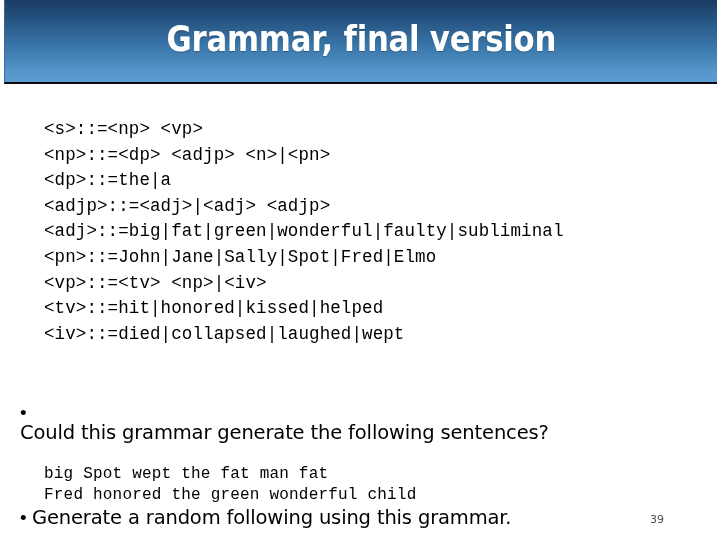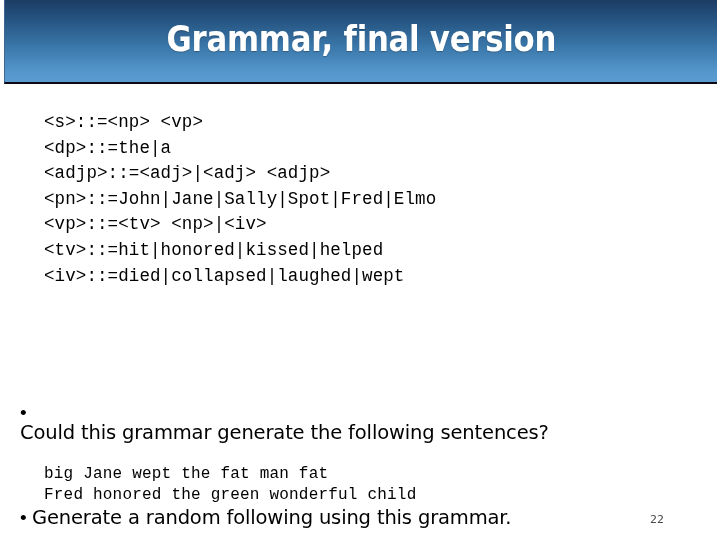--- a/index.html
+++ b/index.html
@@ -51,21 +51,21 @@
     transform-origin: center center;
     white-space: nowrap;
     text-shadow: 0px 1px 1px rgba(0,0,0,0.25);
     padding-bottom: 4px;
   }
 
   
   .grammar-block {
     position: absolute;
     left: 44px;
-    top: 110px;
+    top: 117px;
     width: 640px;
   }
   .grammar-line {
     font-family: "Liberation Mono", "DejaVu Sans Mono", monospace;
     font-size: 17.5px;
     line-height: 25.6px;
     color: #000000;
     white-space: pre;
     letter-spacing: 0.1px;
   }
@@ -127,36 +127,38 @@
 <body>
 
 <div class="slide">
 
   <div class="title-banner">
     <div class="title-text">Grammar, final version</div>
   </div>
 
   <div class="grammar-block">
     <div class="grammar-line">&lt;s&gt;::=&lt;np&gt; &lt;vp&gt;</div>
+    <div class="grammar-line">&lt;np&gt;::=&lt;dp&gt; &lt;adjp&gt; &lt;n&gt;|&lt;pn&gt;</div>
     <div class="grammar-line">&lt;dp&gt;::=the|a</div>
     <div class="grammar-line">&lt;adjp&gt;::=&lt;adj&gt;|&lt;adj&gt; &lt;adjp&gt;</div>
+    <div class="grammar-line">&lt;adj&gt;::=big|fat|green|wonderful|faulty|subliminal</div>
     <div class="grammar-line">&lt;pn&gt;::=John|Jane|Sally|Spot|Fred|Elmo</div>
     <div class="grammar-line">&lt;vp&gt;::=&lt;tv&gt; &lt;np&gt;|&lt;iv&gt;</div>
     <div class="grammar-line">&lt;tv&gt;::=hit|honored|kissed|helped</div>
     <div class="grammar-line">&lt;iv&gt;::=died|collapsed|laughed|wept</div>
   </div>
 
   <div class="bullet-row" id="bullet-question">
     <span class="bullet-dot"></span>
     <span class="bullet-text">Could this grammar generate the following sentences?</span>
   </div>
 
   <div class="example-line" id="example-1">Fred honored the green wonderful child</div>
-  <div class="example-line" id="example-2">big Jane wept the fat man fat</div>
+  <div class="example-line" id="example-2">big Spot wept the fat man fat</div>
 
   <div class="bullet-row" id="bullet-generate">
     <span class="bullet-dot"></span>
     <span class="bullet-text">Generate a random following using this grammar.</span>
   </div>
 
-  <div class="page-number">22</div>
+  <div class="page-number">39</div>
 
 </div>
 
 </body></html>

